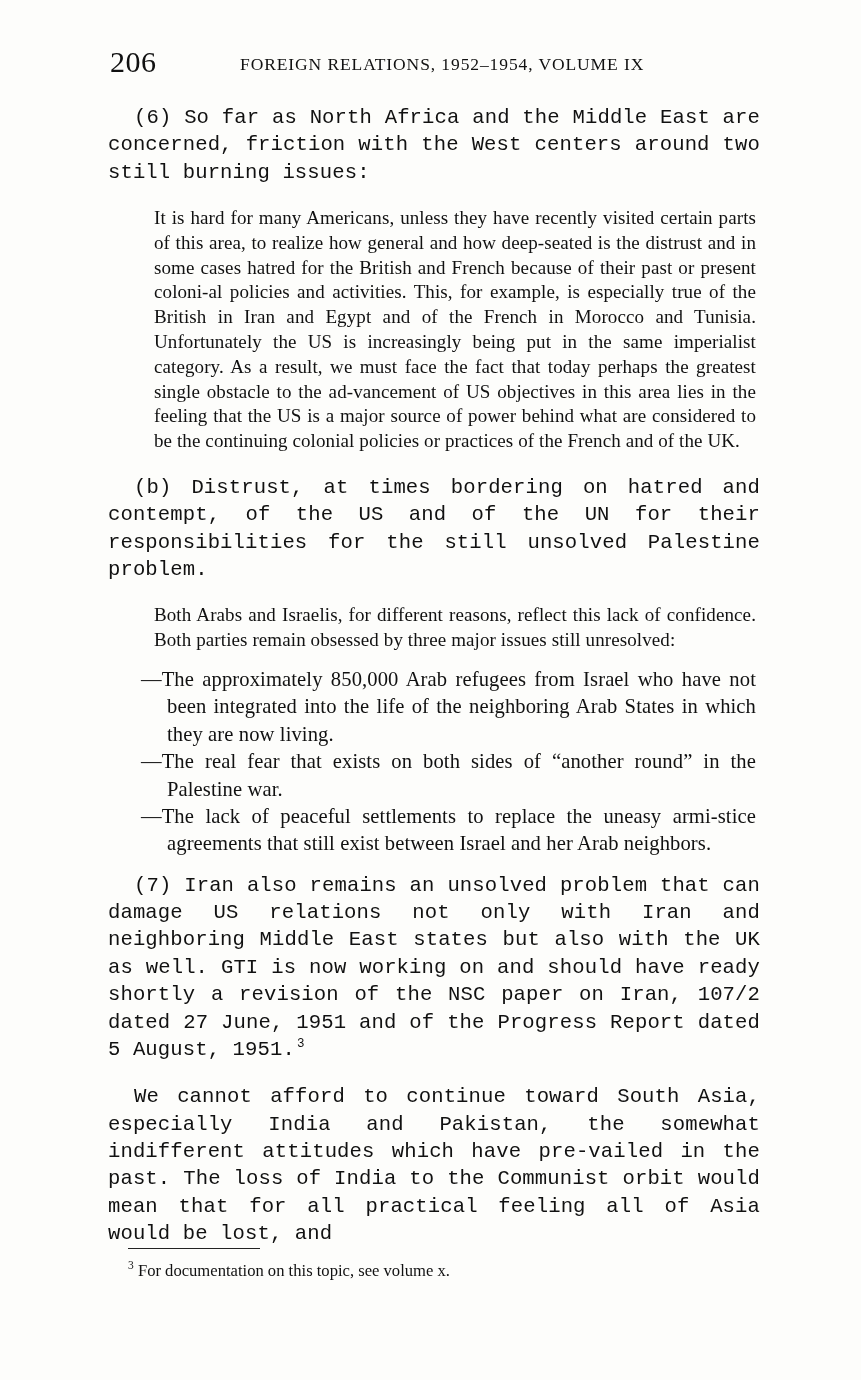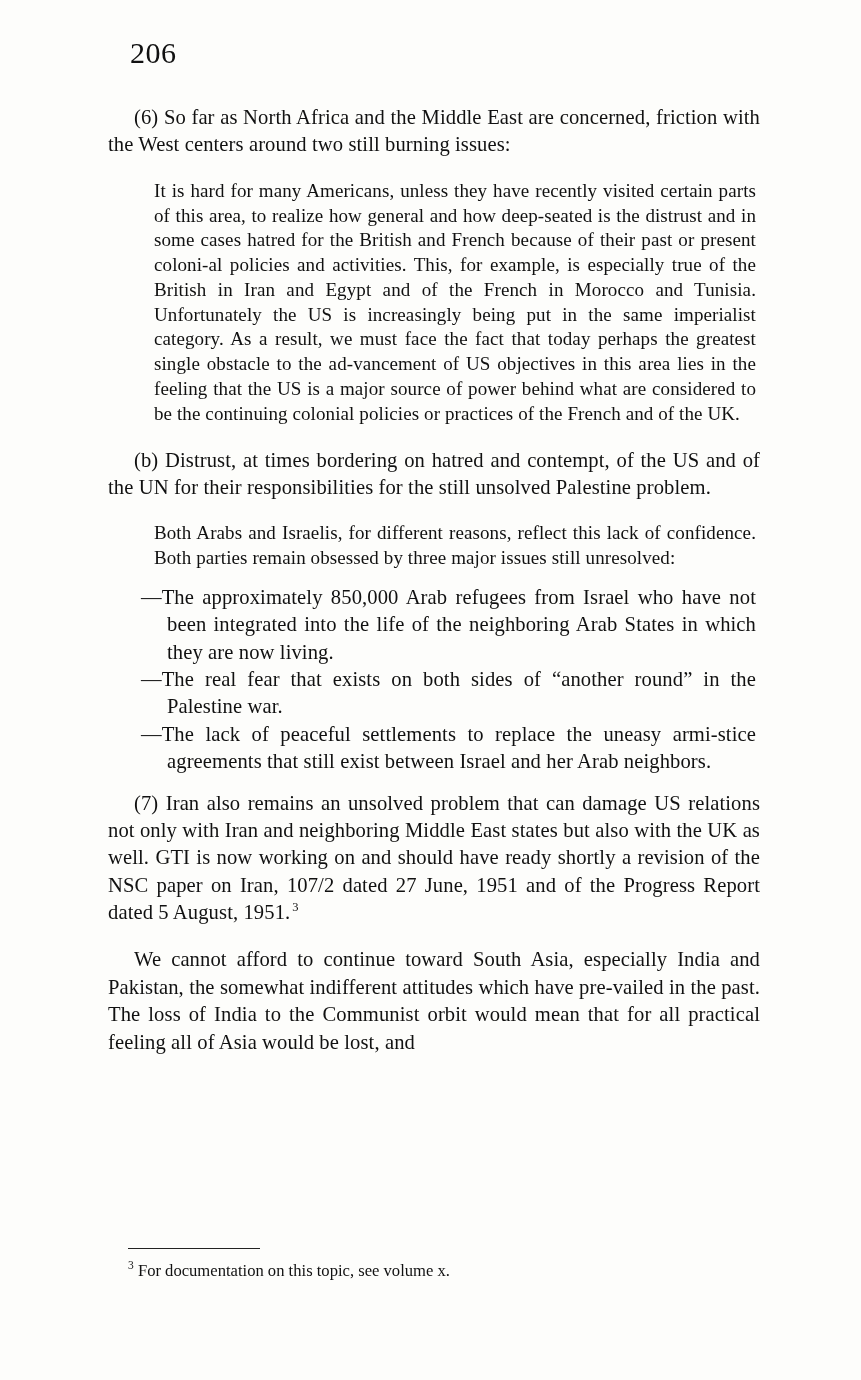--- a/index.html
+++ b/index.html
@@ -19,24 +19,23 @@
     position: absolute;
     left: 0;
     top: 0;
     width: 861px;
     height: 1380px;
     background: #fdfdfb;
   }
   .header {
     position: absolute;
     left: 110px;
-    top: 36px;
+    top: 45px;
     width: 660px;
     height: 34px;
-    margin-left: 20px;
   }
   .page-number {
     position: absolute;
     left: 0;
     top: 0;
     font-size: 30px;
     font-family: "Liberation Serif", serif;
     letter-spacing: 0.5px;
   }
   .running-head {
@@ -60,20 +59,21 @@
     line-height: 1.33;
     text-align: justify;
     text-justify: inter-word;
     letter-spacing: 0.1px;
   }
   .para {
     margin-bottom: 13px;
   }
   .indent {
     text-indent: 26px;
+    font-family: Liberation Mono, monospace;
   }
   .quote {
     margin-left: 46px;
     margin-right: 4px;
     font-size: 19px;
     line-height: 1.305;
     text-align: justify;
     margin-bottom: 13px;
   }
   .dash-list {
@@ -116,20 +116,21 @@
     padding-left: 2px;
   }
 </style>
 </head>
 <body>
 
 <div class="page">
 
   <div class="header">
     <div class="page-number">206</div>
+    <div class="running-head">FOREIGN RELATIONS, 1952–1954, VOLUME IX</div>
   </div>
 
   <div class="body-col">
 
     <p class="para indent">(6) So far as North Africa and the Middle East are concerned, friction with the West centers around two still burning issues:</p>
 
 
     <div class="gap-sm"></div>
 
     <p class="quote first">It is hard for many Americans, unless they have recently visited certain parts of this area, to realize how general and how deep-seated is the distrust and in some cases hatred for the British and French because of their past or present coloni-al policies and activities. This, for example, is especially true of the British in Iran and Egypt and of the French in Morocco and Tunisia. Unfortunately the US is increasingly being put in the same imperialist category. As a result, we must face the fact that today perhaps the greatest single obstacle to the ad-vancement of US objectives in this area lies in the feeling that the US is a major source of power behind what are considered to be the continuing colonial policies or practices of the French and of the UK.</p>

